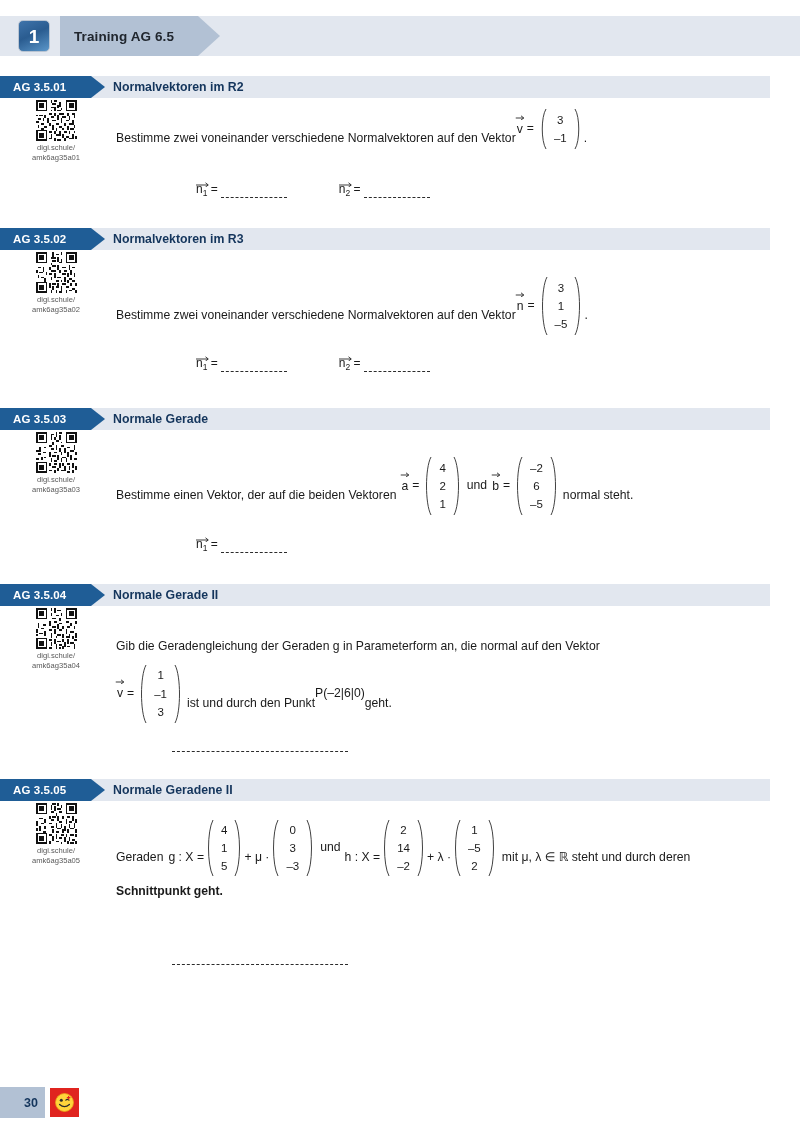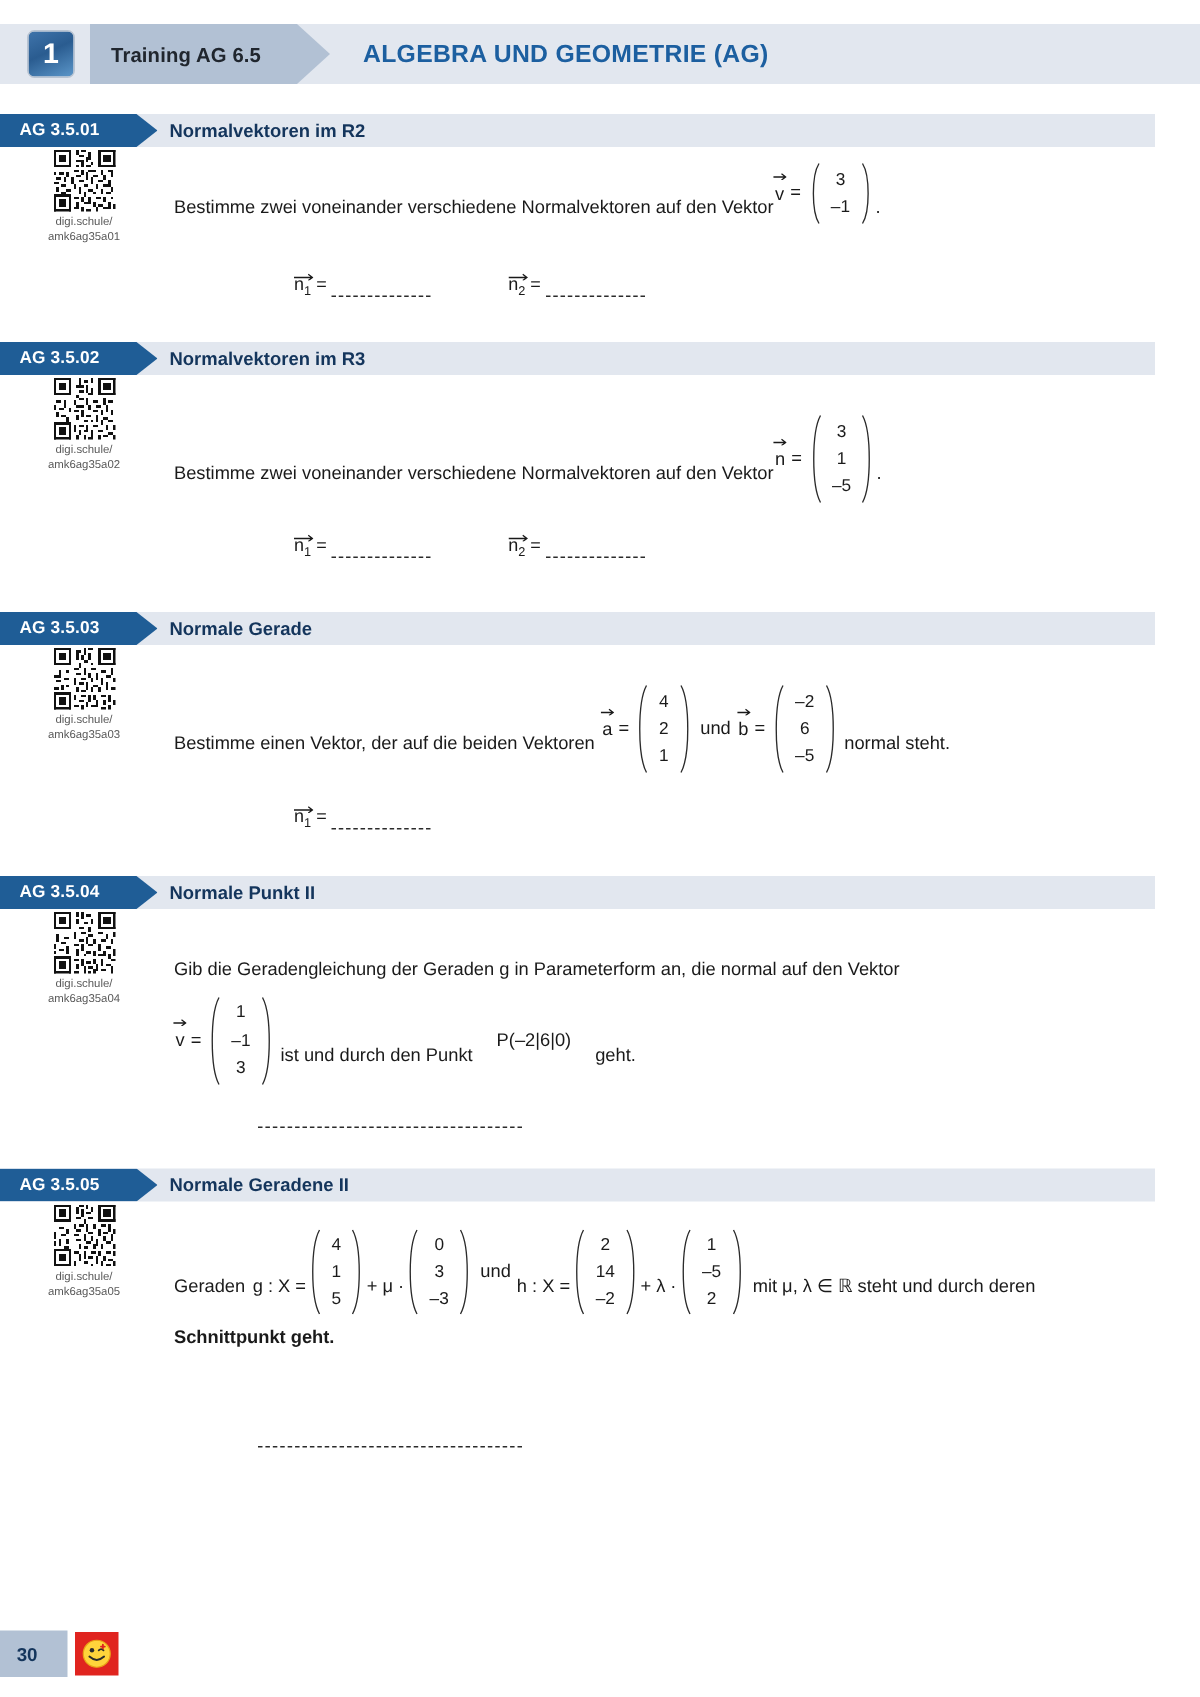--- a/index.html
+++ b/index.html
@@ -215,21 +215,21 @@
     border-bottom: 1.4px dashed #2b2b2b;
   }
 
   
   .footer { position: absolute; left: 0; top: 1084px; width: 800px; height: 47px; }
   .pg-bar {
     position: absolute; left: 0; top: 3px;
     width: 45px; height: 31px;
     background: #b2c1d4;
     display: flex; align-items: center; justify-content: flex-end;
-    padding-right: 20px;
+    padding-right: 7px;
     box-sizing: border-box;
     font-size: 12.5px; font-weight: bold; color: #14355c;
   }
   .smiley-box {
     position: absolute; left: 50px; top: 4px;
     width: 29px; height: 29px;
     background: #e0241f;
     display: flex; align-items: center; justify-content: center;
   }
   .footer-credit {
@@ -250,21 +250,20 @@
     line-height: 1;
   }
 </style>
 </head>
 <body>
 
 <div class="page-header">
   <div class="hdr-num-badge">1</div>
   <div class="hdr-chevron"></div>
   <div class="hdr-chevron-label">Training AG 6.5</div>
-  <div class="hdr-title">ALGEBRA UND GEOMETRIE (AG)</div>
 </div>
 
 <div class="exercise" style="top:76px;">
   <div class="ex-bar"></div>
   <div class="ex-code">AG 3.5.01</div>
   <div class="ex-title">Normalvektoren im R2</div>
 
   <div class="qr-block" style="top:24px;">
     <svg class="qr-img" viewBox="0 0 25 25" shape-rendering="crispEdges">
       <rect width="25" height="25" fill="#fff"></rect>
@@ -704,21 +703,21 @@
         <span>n</span><span class="sub">1</span> =
       </span>
       <span class="blank" style="width:66px;"></span>
     </span>
   </div>
 </div>
 
 <div class="exercise" style="top:584px;">
   <div class="ex-bar"></div>
   <div class="ex-code">AG 3.5.04</div>
-  <div class="ex-title">Normale Punkt II</div>
+  <div class="ex-title">Normale Gerade II</div>
 
   <div class="qr-block" style="top:24px;">
     <svg class="qr-img" viewBox="0 0 25 25" shape-rendering="crispEdges">
       <rect width="25" height="25" fill="#fff"></rect>
       <g fill="#111">
         <rect x="0" y="0" width="7" height="1"></rect>
           <rect x="0" y="0" width="1" height="7"></rect>
         <rect x="6" y="0" width="1" height="7"></rect>
           <rect x="0" y="6" width="7" height="1"></rect>
         <rect x="2" y="2" width="3" height="3"></rect>
@@ -816,21 +815,21 @@
           <span>–1</span>
           <span>3</span>
         </span>
         <span class="paren">
             <svg width="9" height="60" viewBox="0 0 9 60">
               <path d="M1 1 C7 12, 7 48, 1 59" fill="none" stroke="#2b2b2b" stroke-width="0.9"></path>
             </svg>
           </span>
       </span>
       <span class="txt" style="margin-left:3px;">ist und durch den Punkt</span>
-      <span class="txt" style="margin:0 16px; font-family:'Liberation Sans',sans-serif;">P(–2|6|0)</span>
+      <span class="txt" style="margin:0 0; font-family:'Liberation Sans',sans-serif;">P(–2|6|0)</span>
       <span class="txt">geht.</span>
     </div>
   </div>
 
   <div class="blank-long" style="left:172px; top:156px; width:176px;"></div>
 </div>
 
 <div class="exercise" style="top:779px;">
   <div class="ex-bar"></div>
   <div class="ex-code">AG 3.5.05</div>

